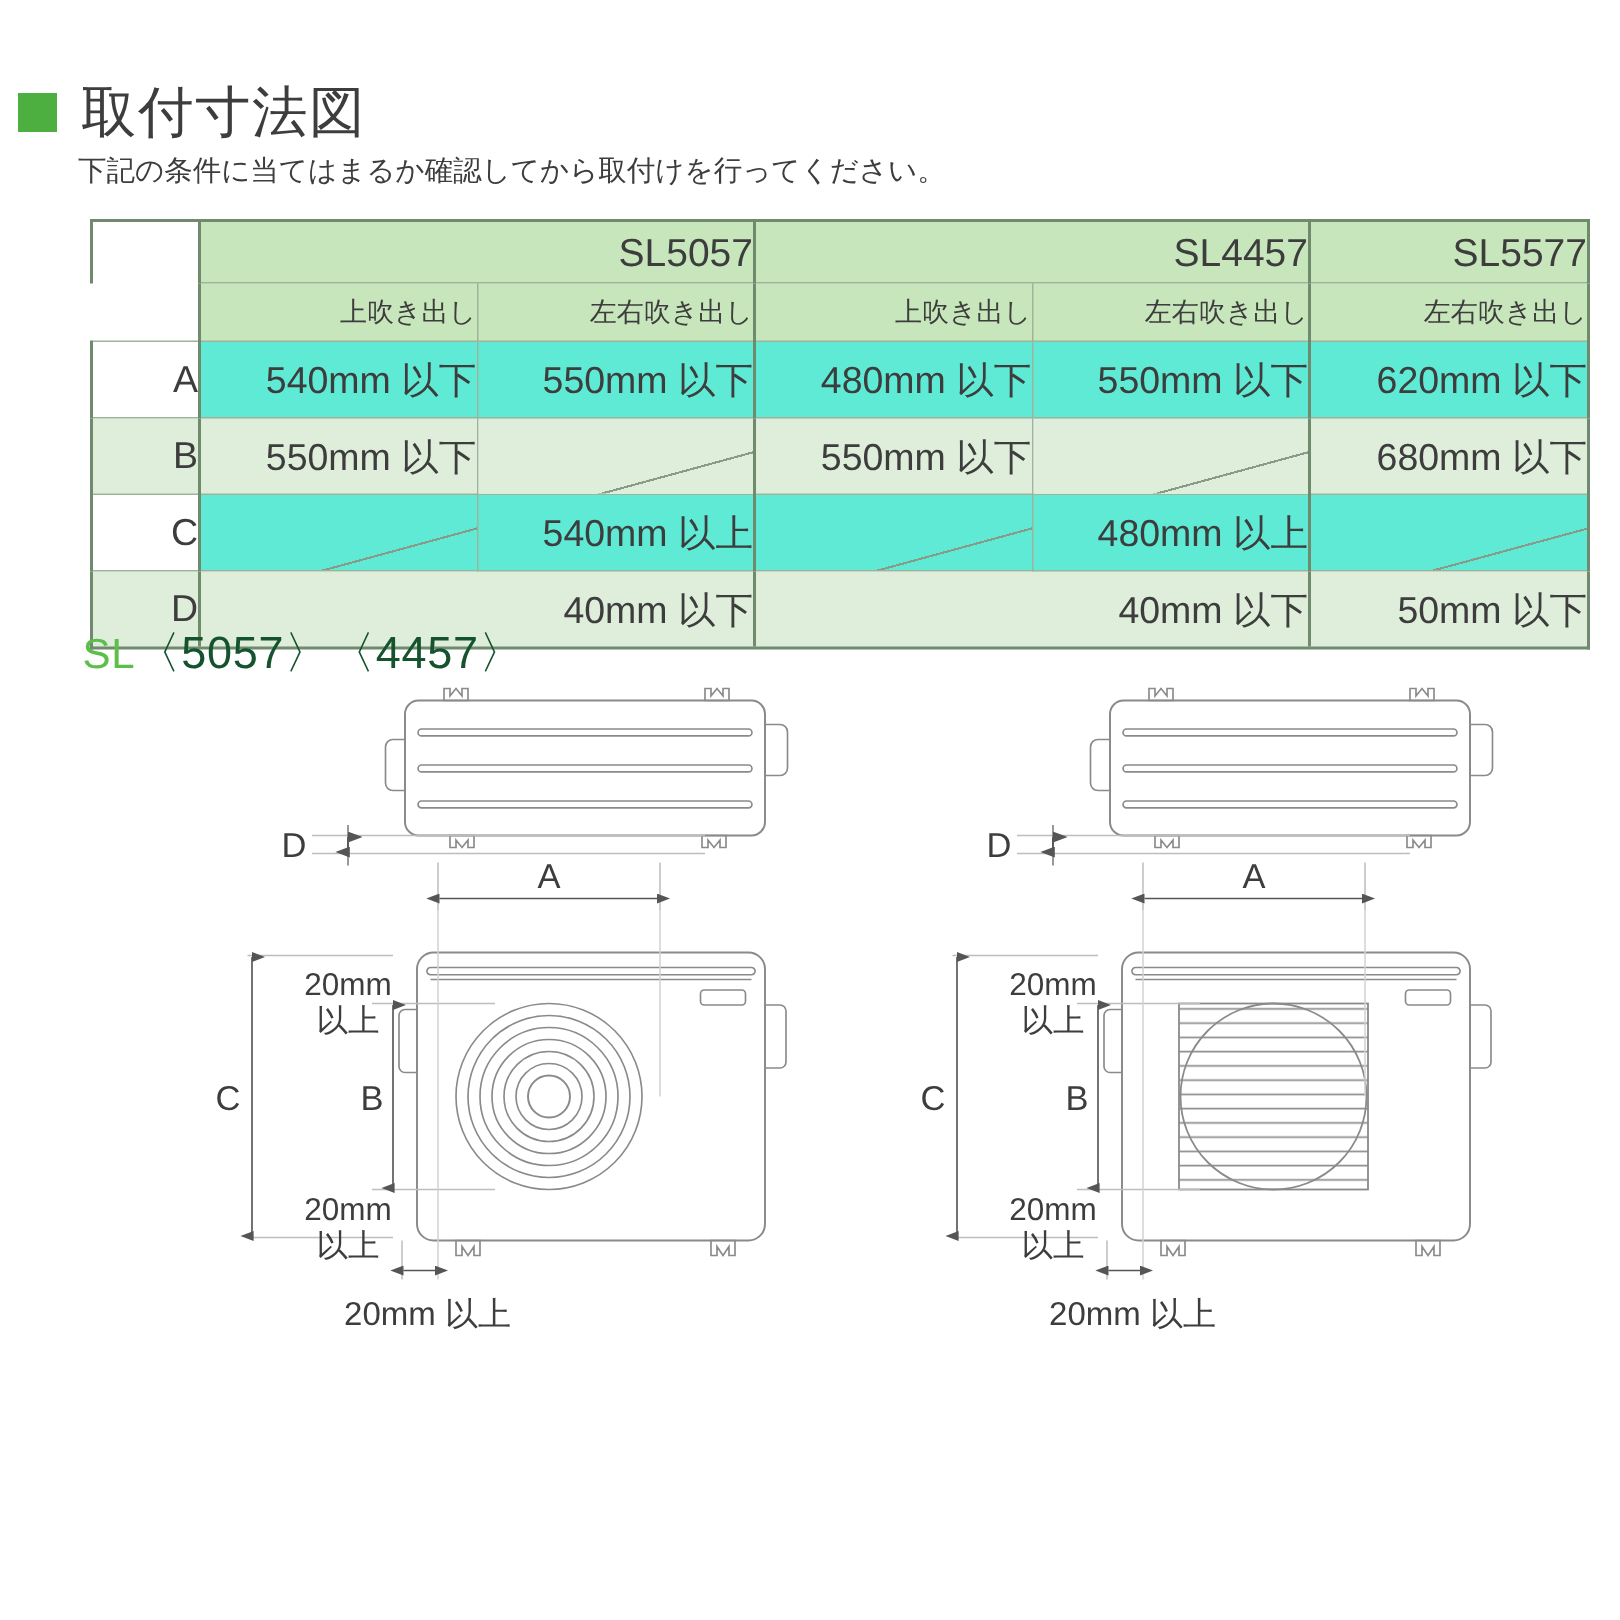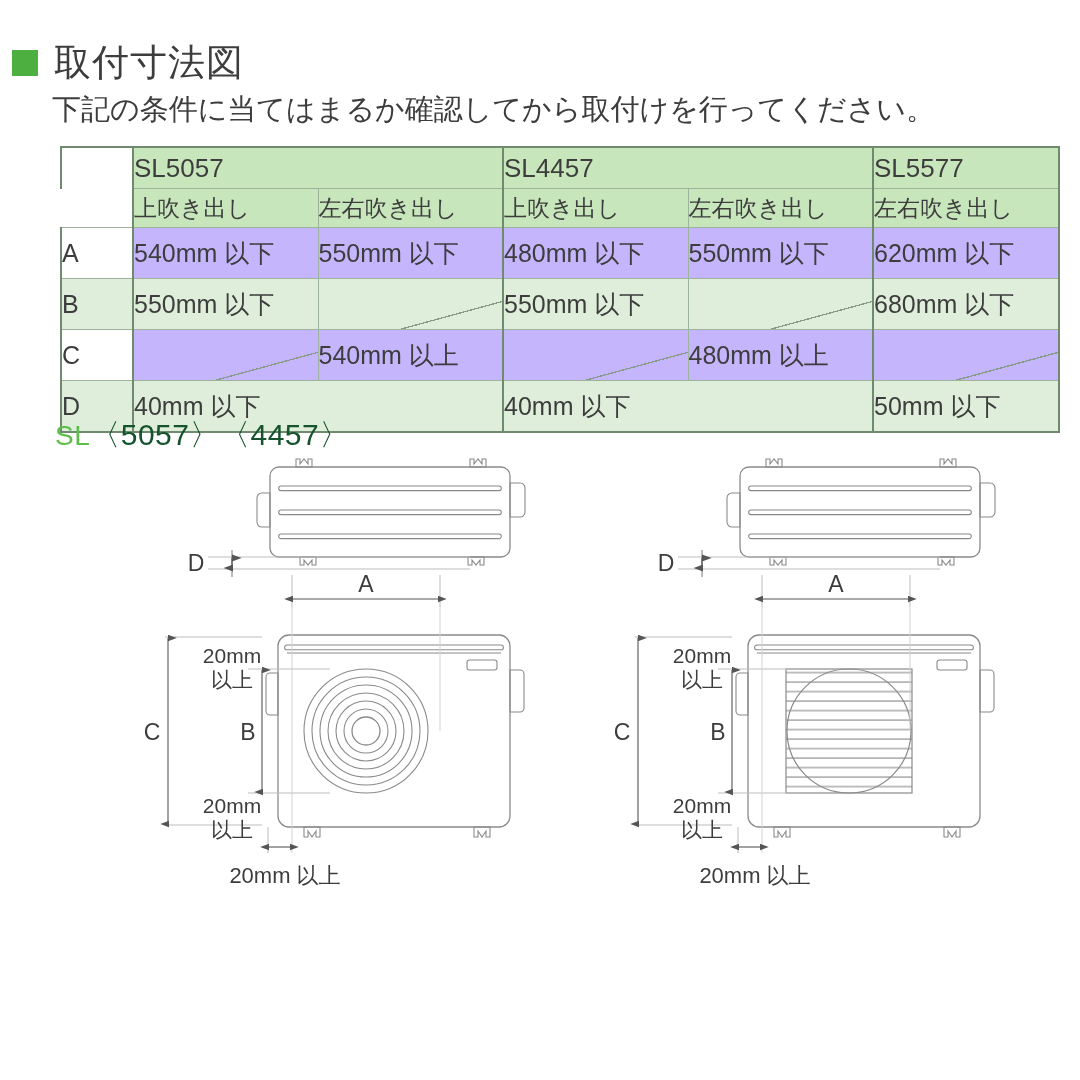--- a/index.html
+++ b/index.html
@@ -5,50 +5,50 @@
   html,body{margin:0;padding:0;}
   body{
     width:1080px;height:1080px;
     background:#ffffff;
     font-family:"Liberation Sans","DejaVu Sans",sans-serif;
     color:#3a3a3a;
     overflow:hidden;
     position:relative;
   }
   
-  .head-wrap{position:absolute;left:0;top:0;width:1080px;}
+  .head-wrap{position:absolute;left:0;top:12px;width:1080px;}
   .title-row{display:flex;align-items:center;margin:44px 0 0 12px;}
   .title-square{width:26px;height:26px;background:#4caf3f;flex:0 0 auto;}
   .title-text{
     font-size:37px;letter-spacing:1px;color:#3d3d3d;
     margin-left:16px;line-height:1;font-weight:400;
   }
   .subtitle{
-    margin:10px 0 0 52px;font-size:29px;color:#3d3d3d;letter-spacing:0px;
+    margin:10px 0 0 52px;font-size:19px;color:#3d3d3d;letter-spacing:0px;
     line-height:1.25;
   }
 
   
   .table-wrap{position:absolute;left:60px;top:146px;width:1000px;}
   table.spec{border-collapse:collapse;table-layout:fixed;width:1000px;}
   table.spec td,table.spec th{
     border:1px solid #9db39b;
-    text-align:left;vertical-align:middle;
+    text-align:right;vertical-align:middle;
     font-weight:400;color:#3d3d3d;
     padding:0;
   }
   .col-lbl{width:72px;}
   .col-d{width:185px;}
   .col-e{width:186px;}
   th.grp,th.sub{background:#c8e6bb;}
   th.grp{height:40px;font-size:26px;}
-  th.sub{height:38px;font-size:23px;}
+  th.sub{height:38px;font-size:18px;}
   td.lbl{height:50px;font-size:25px;background:#ffffff;}
   td.lbl.alt{background:#dfeeda;}
-  td.val{height:50px;font-size:25px;background:#c4b5fd;}
+  td.val{height:50px;font-size:25px;background:#5eead4;}
   td.val.alt{background:#dfeeda;}
   
   .sep-l{border-left:2px solid #6f8a6d !important;}
   .outer-top{border-top:2px solid #6f8a6d !important;}
   .outer-bot{border-bottom:2px solid #6f8a6d !important;}
   .outer-left{border-left:2px solid #6f8a6d !important;}
   .outer-right{border-right:2px solid #6f8a6d !important;}
   
   td.slash{position:relative;overflow:hidden;}
   td.slash::after{

